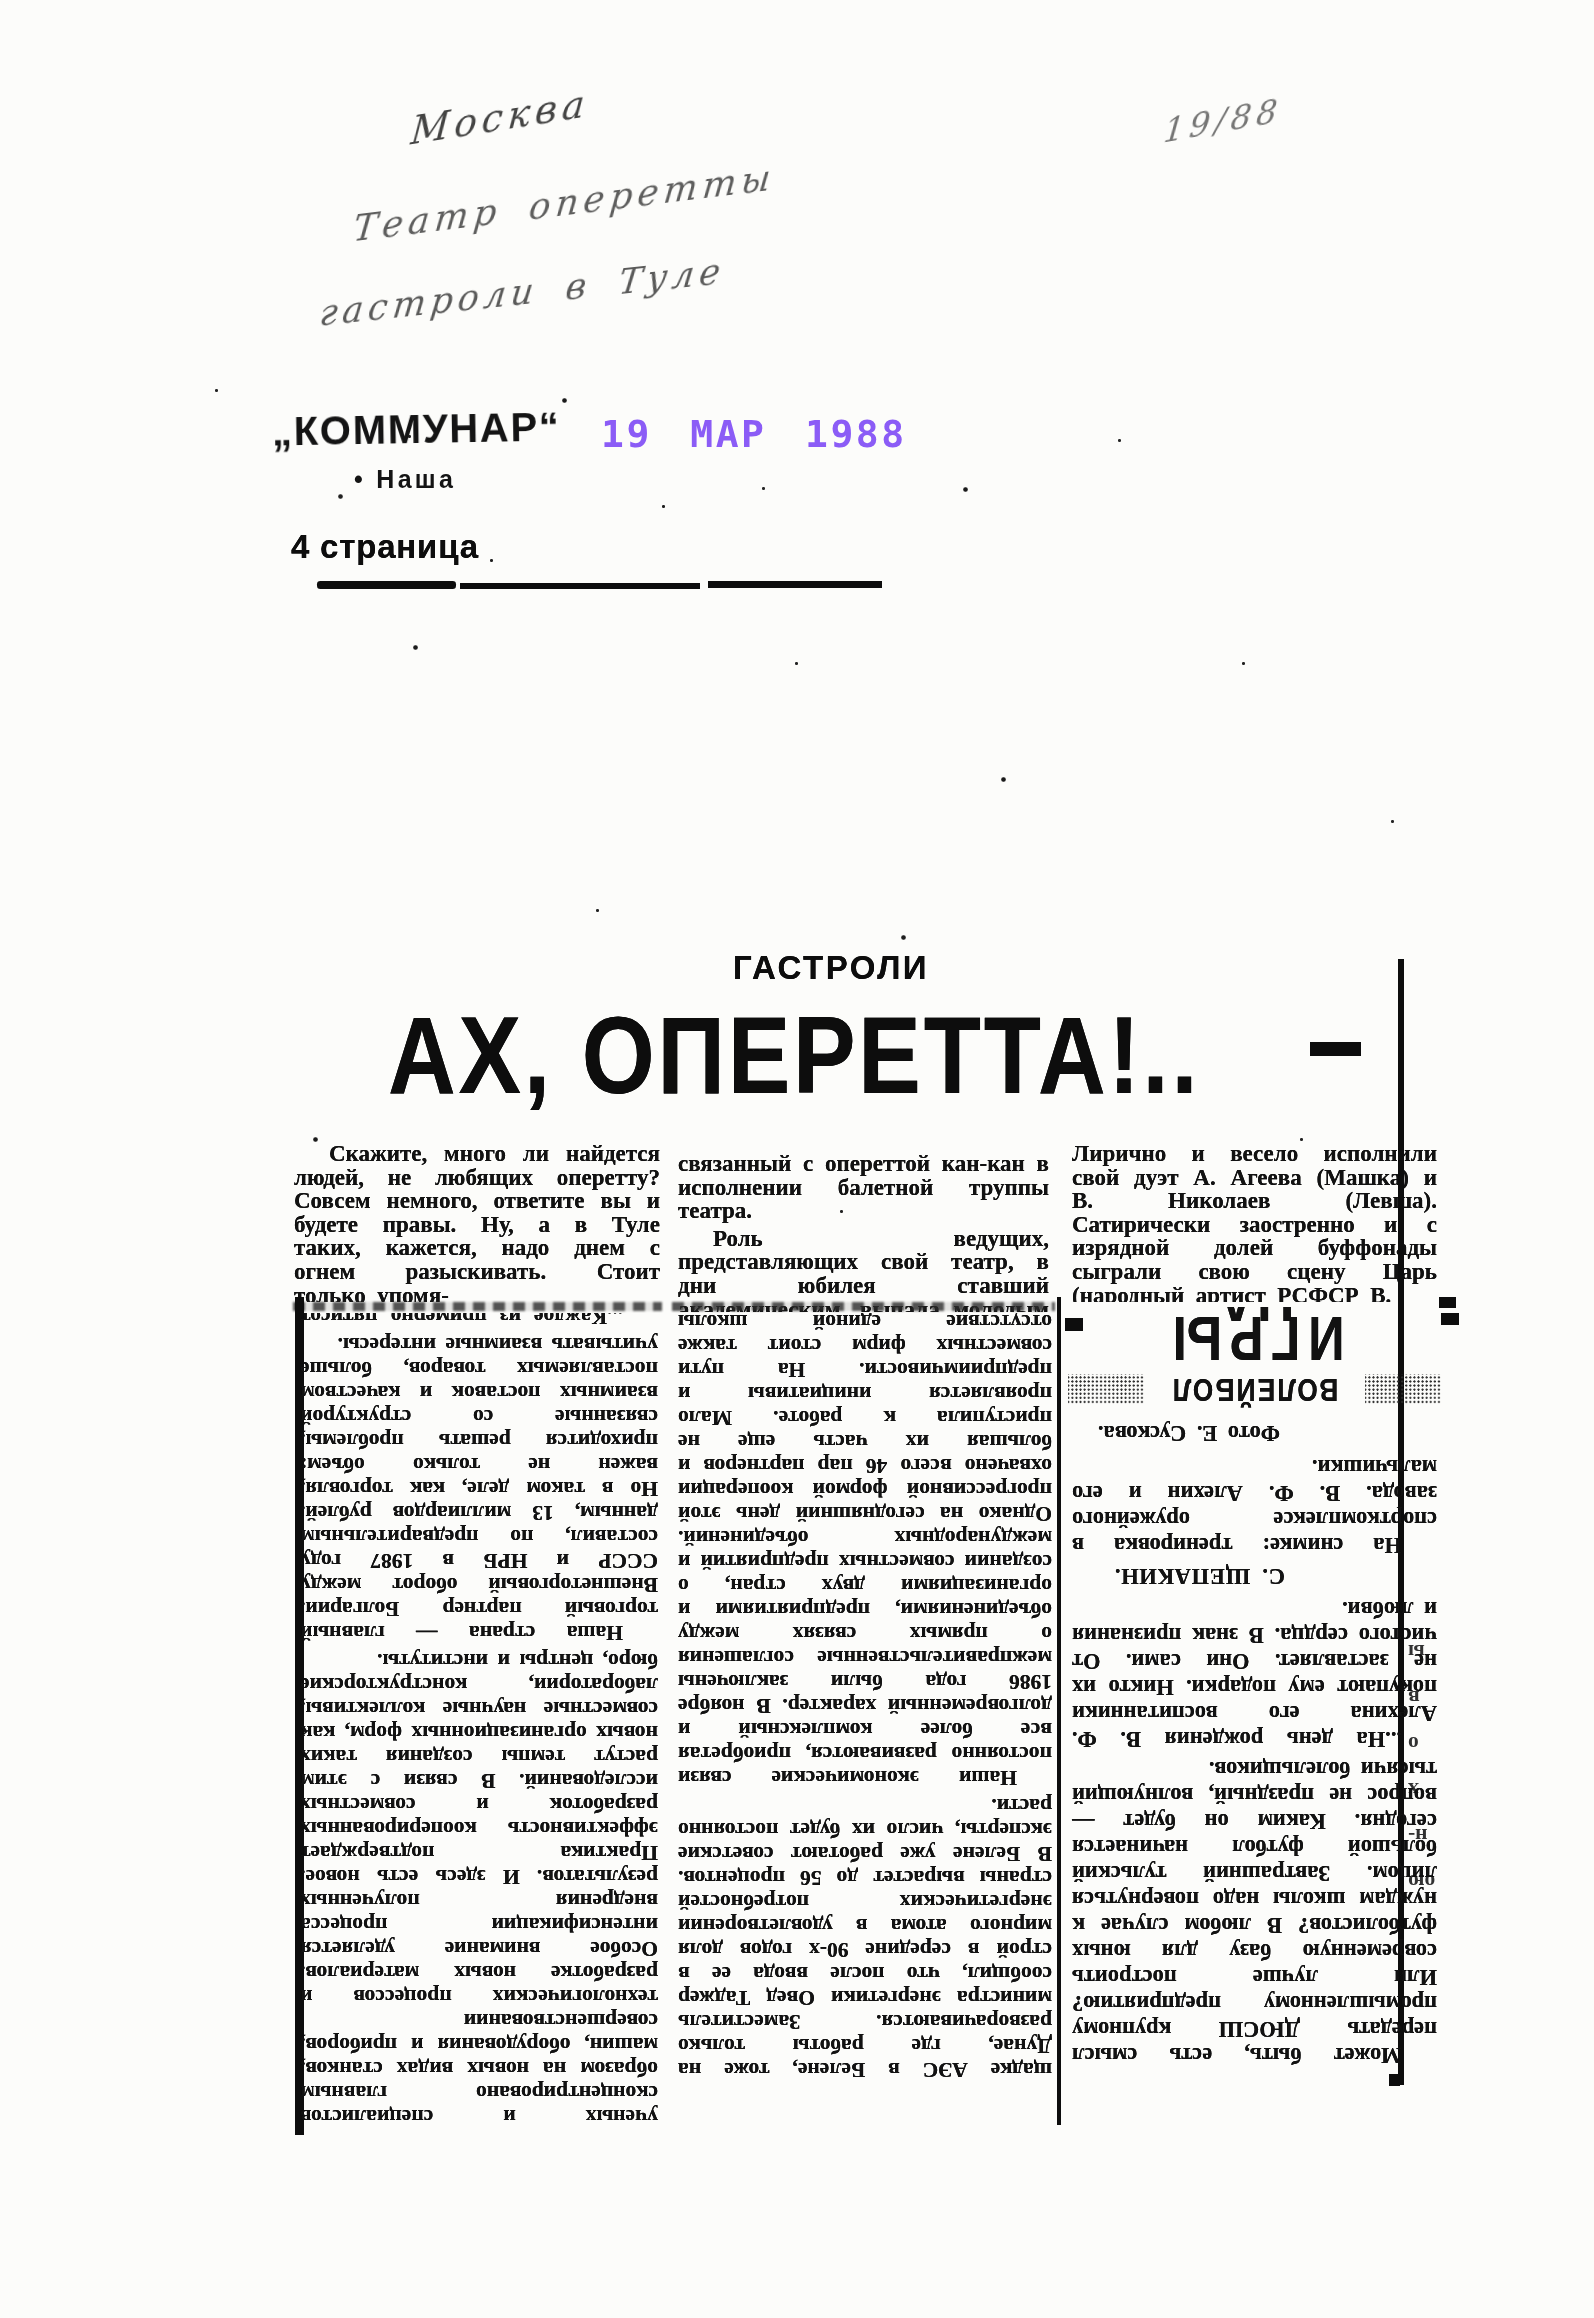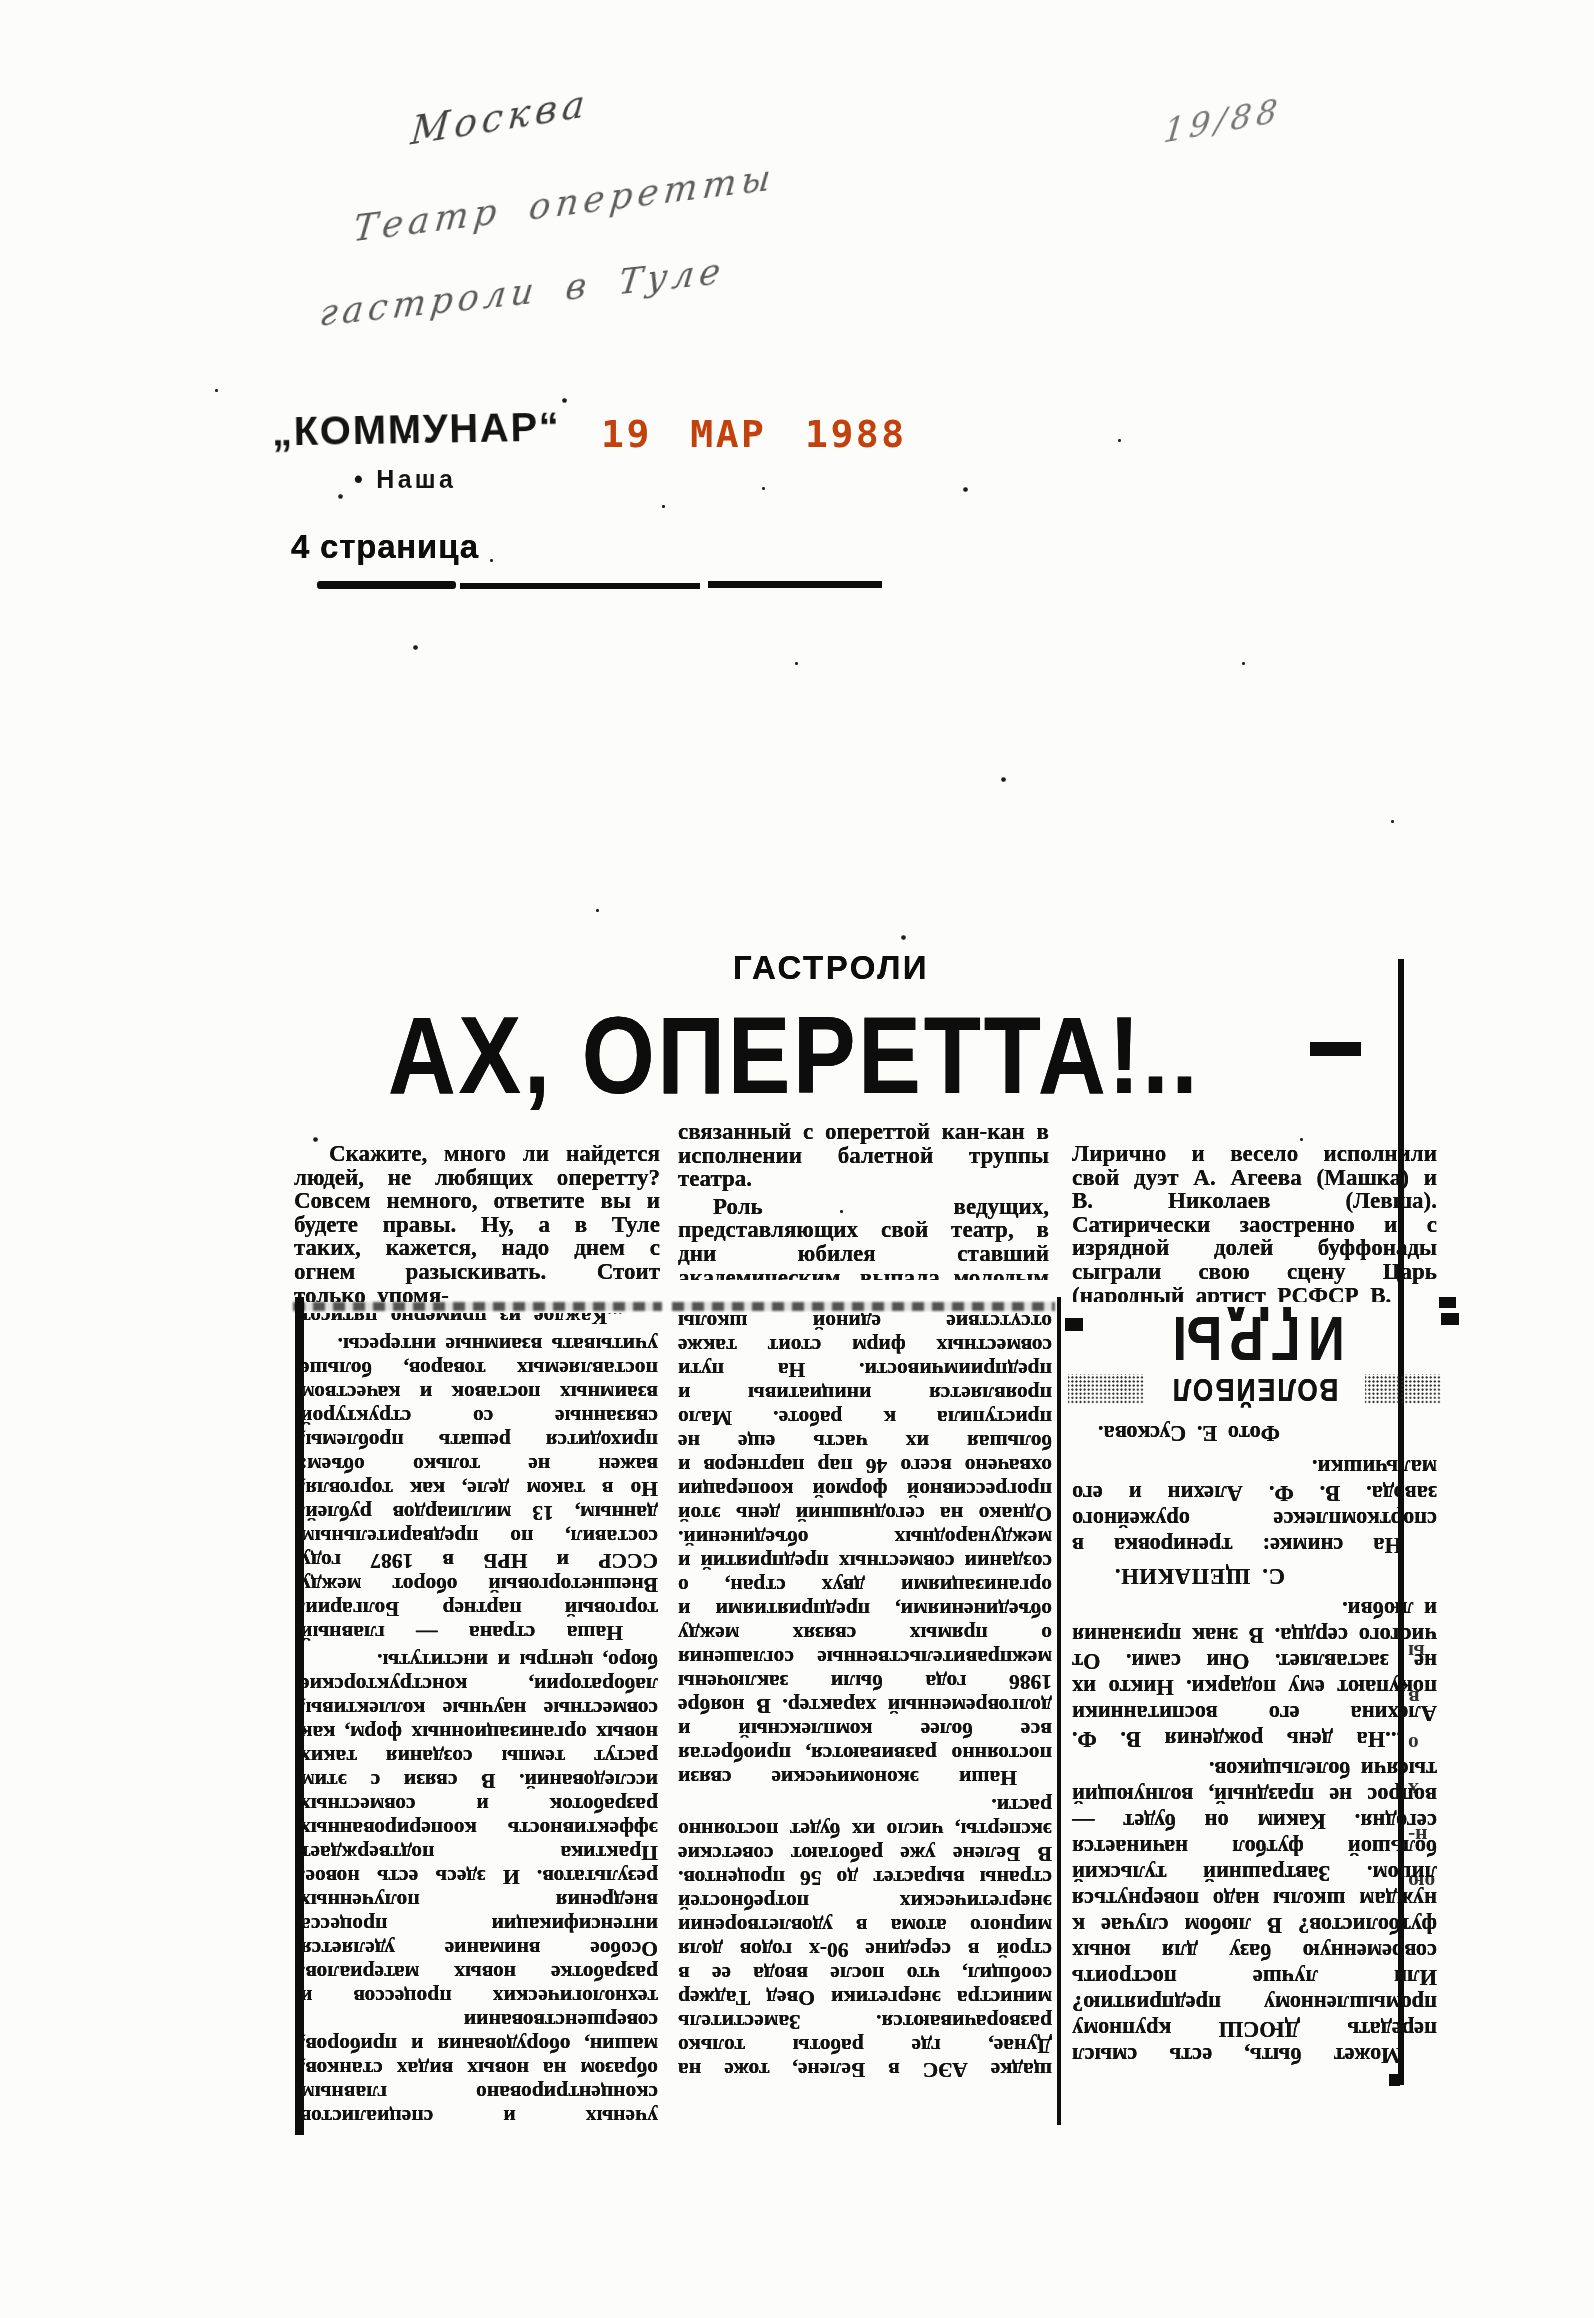--- a/index.html
+++ b/index.html
@@ -5,21 +5,21 @@
   html,body{margin:0;padding:0;}
   body{width:1594px;height:2319px;background:#fcfcfa;position:relative;overflow:hidden;
        font-family:"Liberation Serif",serif;color:#0e0e0e;}
   .abs{position:absolute;}
   
   .hw{font-family:"DejaVu Serif",serif;font-style:italic;color:#1c1c1c;
       letter-spacing:5px;word-spacing:11.6px;opacity:.82;filter:blur(0.3px);white-space:nowrap;}
   
   .stamp{font-family:"Liberation Sans",sans-serif;font-weight:bold;color:#141414;
          filter:blur(0.3px);white-space:nowrap;}
-  .datestamp{font-family:"DejaVu Sans Mono",monospace;font-weight:bold;color:#c2410c;
+  .datestamp{font-family:"DejaVu Sans Mono",monospace;font-weight:bold;color:#8b5cf6;
          letter-spacing:2.5px;word-spacing:13.2px;filter:blur(0.2px);white-space:nowrap;}
   
   .bar{background:#0d0d0d;}
   .smudge{background:repeating-linear-gradient(90deg,#2a2a2a 0 12.4px,rgba(42,42,42,.15) 12.4px 20px);
           filter:blur(0.9px);opacity:.8;}
   
   .clipbox{border-left:4.1px solid #111;}
   .photo{background-color:#151515;
     background-image:
       radial-gradient(ellipse 46px 104px at 49% 44%, rgba(232,232,232,.95), rgba(150,150,150,.55) 45%, rgba(40,40,40,0) 72%),
@@ -89,21 +89,21 @@
   <div class="abs bar" style="left:708px;top:581px;width:174px;height:6.6px;"></div>
 
 
   <div class="abs headsans" style="left:686px;top:949px;width:290px;text-align:center;font-size:33px;letter-spacing:2.5px;">ГАСТРОЛИ</div>
   <div class="abs headsans" style="left:388px;top:992px;font-size:109px;letter-spacing:3.3px;transform:scaleX(.86);transform-origin:left top;">АХ, ОПЕРЕТТА!..</div>
   <div class="abs bar" style="left:1310px;top:1042px;width:51px;height:14px;"></div>
 
   <div class="abs col" style="left:290px;top:1138px;width:374px;height:164px;">
     <p class="indent">Скажите, много ли найдется людей, не любящих оперетту? Совсем немного, ответите вы и будете правы. Ну, а в Туле таких, кажется, надо днем с огнем разыскивать. Стоит только упомя-</p>
   </div>
-  <div class="abs col" style="left:674px;top:1116px;width:379px;height:164px;">
+  <div class="abs col" style="left:674px;top:1148px;width:379px;height:164px;">
     <p>связанный с опереттой кан-кан в исполнении балетной труппы театра.</p>
     <p class="indent">Роль ведущих, представляющих свой театр, в дни юбилея ставший академическим, выпала молодым артистам.</p>
   </div>
   <div class="abs col" style="left:1068px;top:1138px;width:373px;height:164px;">
     <p>Лирично и весело исполнили свой дуэт А. Агеева (Машка) и В. Николаев (Левша). Сатирически заостренно и с изрядной долей буффонады сыграли свою сцену Царь (народный артист РСФСР В.</p>
   </div>
 
   <div class="abs smudge" style="left:293px;top:1302px;width:369px;height:9px;"></div>
   <div class="abs smudge" style="left:672px;top:1302px;width:383px;height:9px;"></div>
 

